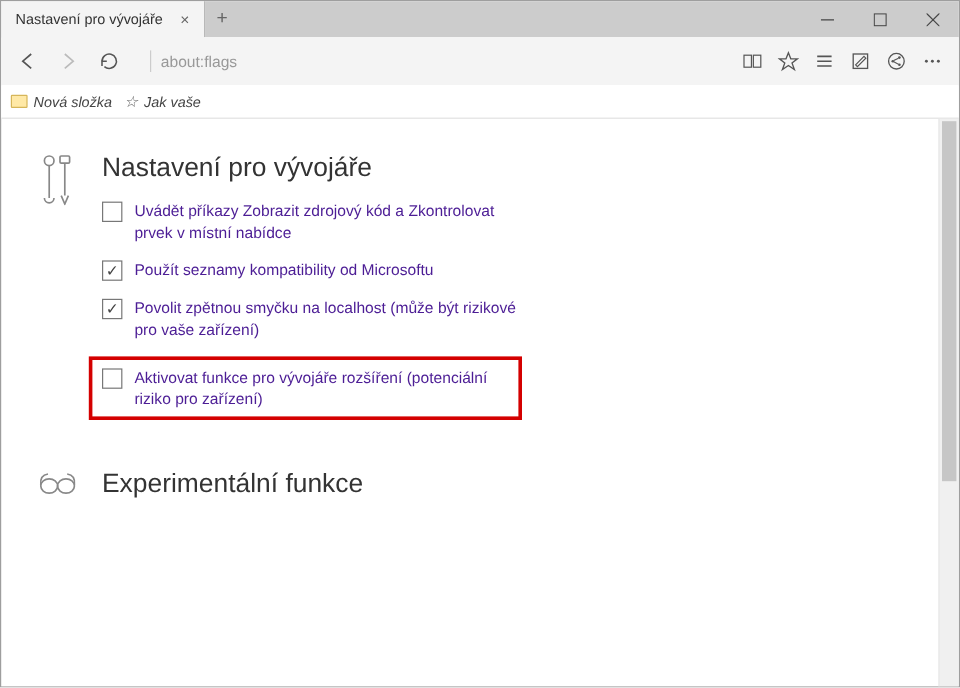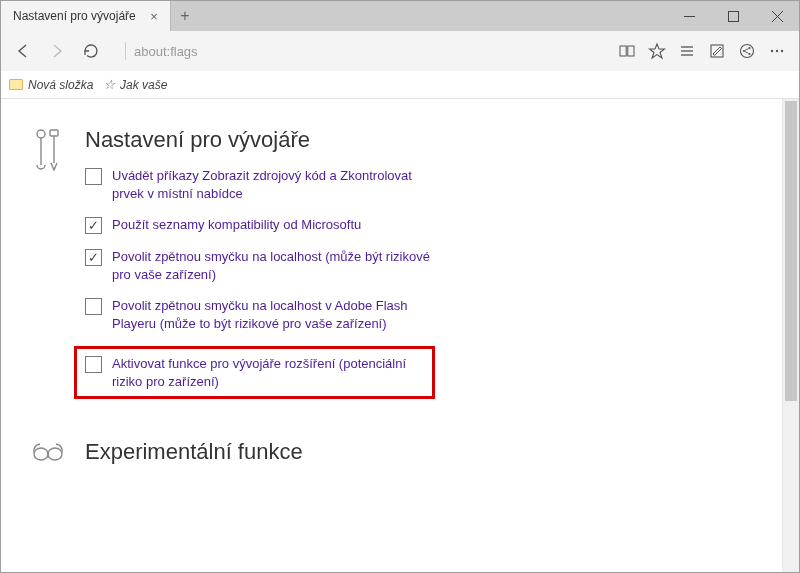--- a/index.html
+++ b/index.html
@@ -330,24 +330,20 @@
             <div class="option-label">Uvádět příkazy Zobrazit zdrojový kód a Zkontrolovat prvek v místní nabídce</div>
           </div>
           <div class="option">
             <div class="checkbox checked"></div>
             <div class="option-label">Použít seznamy kompatibility od Microsoftu</div>
           </div>
           <div class="option">
             <div class="checkbox checked"></div>
             <div class="option-label">Povolit zpětnou smyčku na localhost (může být rizikové pro vaše zařízení)</div>
           </div>
-          <div class="option">
-            <div class="checkbox"></div>
-            <div class="option-label">Povolit zpětnou smyčku na localhost v Adobe Flash Playeru (může to být rizikové pro vaše zařízení)</div>
-          </div>
 
           <div class="highlight">
             <div class="option">
               <div class="checkbox"></div>
               <div class="option-label">Aktivovat funkce pro vývojáře rozšíření (potenciální riziko pro zařízení)</div>
             </div>
           </div>
 
         </div>
       </div>

